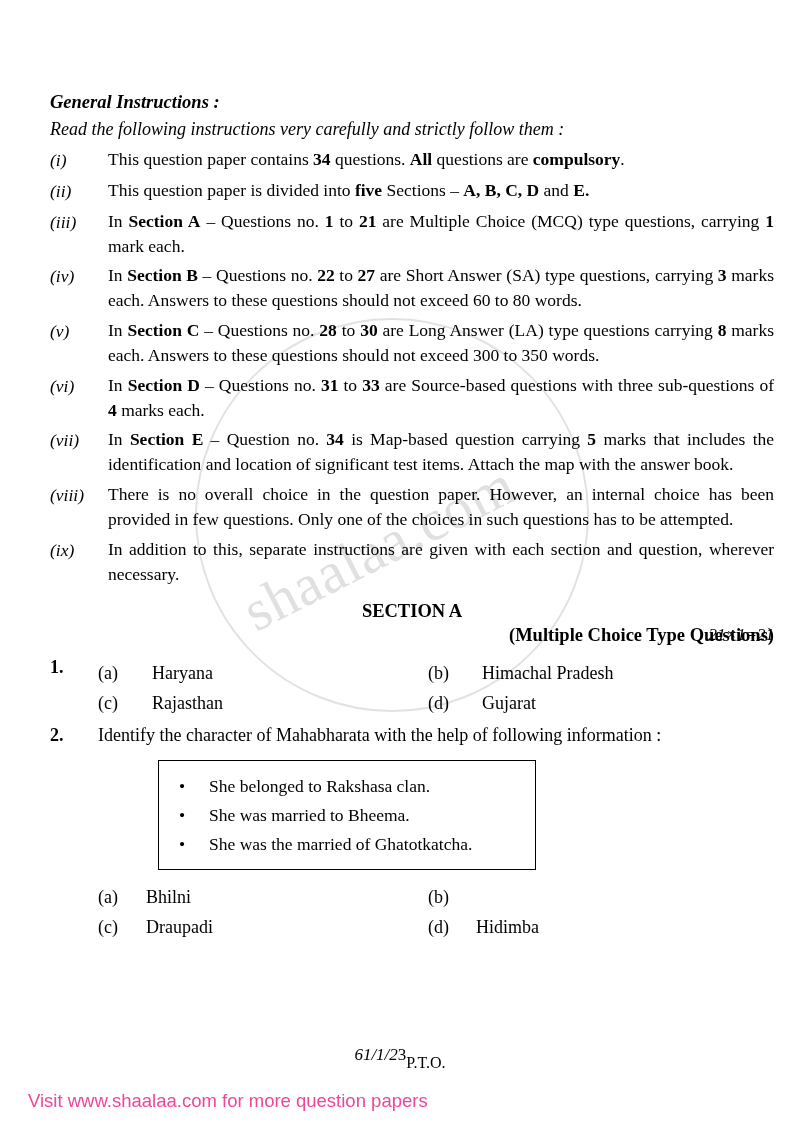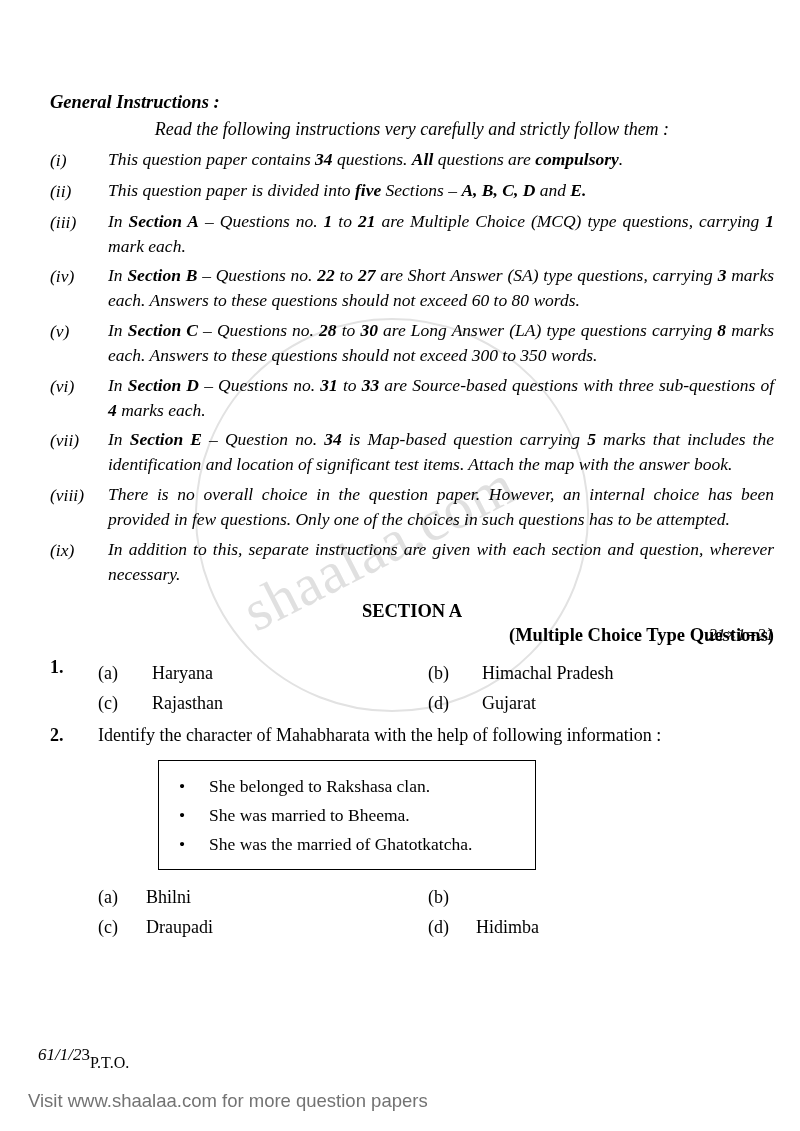--- a/index.html
+++ b/index.html
@@ -58,38 +58,36 @@
   .gi-title {
     font-weight: bold;
     font-style: italic;
     font-size: 18.5px;
     margin-bottom: 6px;
   }
   .gi-sub {
     font-style: italic;
     font-size: 18px;
     margin-bottom: 7px;
-    text-align: center;
   }
   .inst-row {
     display: flex;
     align-items: flex-start;
     margin-bottom: 5px;
   }
   .inst-num {
     width: 58px;
     flex: 0 0 58px;
     font-style: italic;
     font-size: 17.5px;
     line-height: 1.42;
     padding-top: 1px;
   }
   .inst-text {
     flex: 1;
-    font-style: italic;
     font-size: 17.5px;
     line-height: 1.42;
     text-align: justify;
   }
   .inst-text b {
     font-weight: bold;
   }
   .section-head {
     text-align: center;
     font-weight: bold;
@@ -175,21 +173,21 @@
     text-align: left;
     padding-left: 10px;
     box-sizing: border-box;
   }
   .footer {
     position: absolute;
     left: 38px;
     right: 38px;
     top: 1038px;
     display: flex;
-    justify-content: flex-start;
+    justify-content: center;
     align-items: center;
     font-size: 17px;
     z-index: 10;
   }
   .footer-left { font-style: italic; }
   .footer-center { font-size: 17px; }
   .footer-right { font-weight: normal; font-size: 16px; margin-top: 16px; }
   .bottom-bar {
     position: absolute;
     left: 0;
@@ -198,21 +196,21 @@
     height: 53px;
     background: #ffffff;
     z-index: 20;
   }
   .bottom-bar-text {
     position: absolute;
     left: 28px;
     top: 1090px;
     font-family: "Liberation Sans", sans-serif;
     font-size: 18.5px;
-    color: #737373;
+    color: #ec4899;
     z-index: 21;
   }
 </style>
 </head>
 <body>
 
 <div class="page">
 
   <div class="watermark"></div>
   <div class="watermark-text">shaalaa.com</div>

